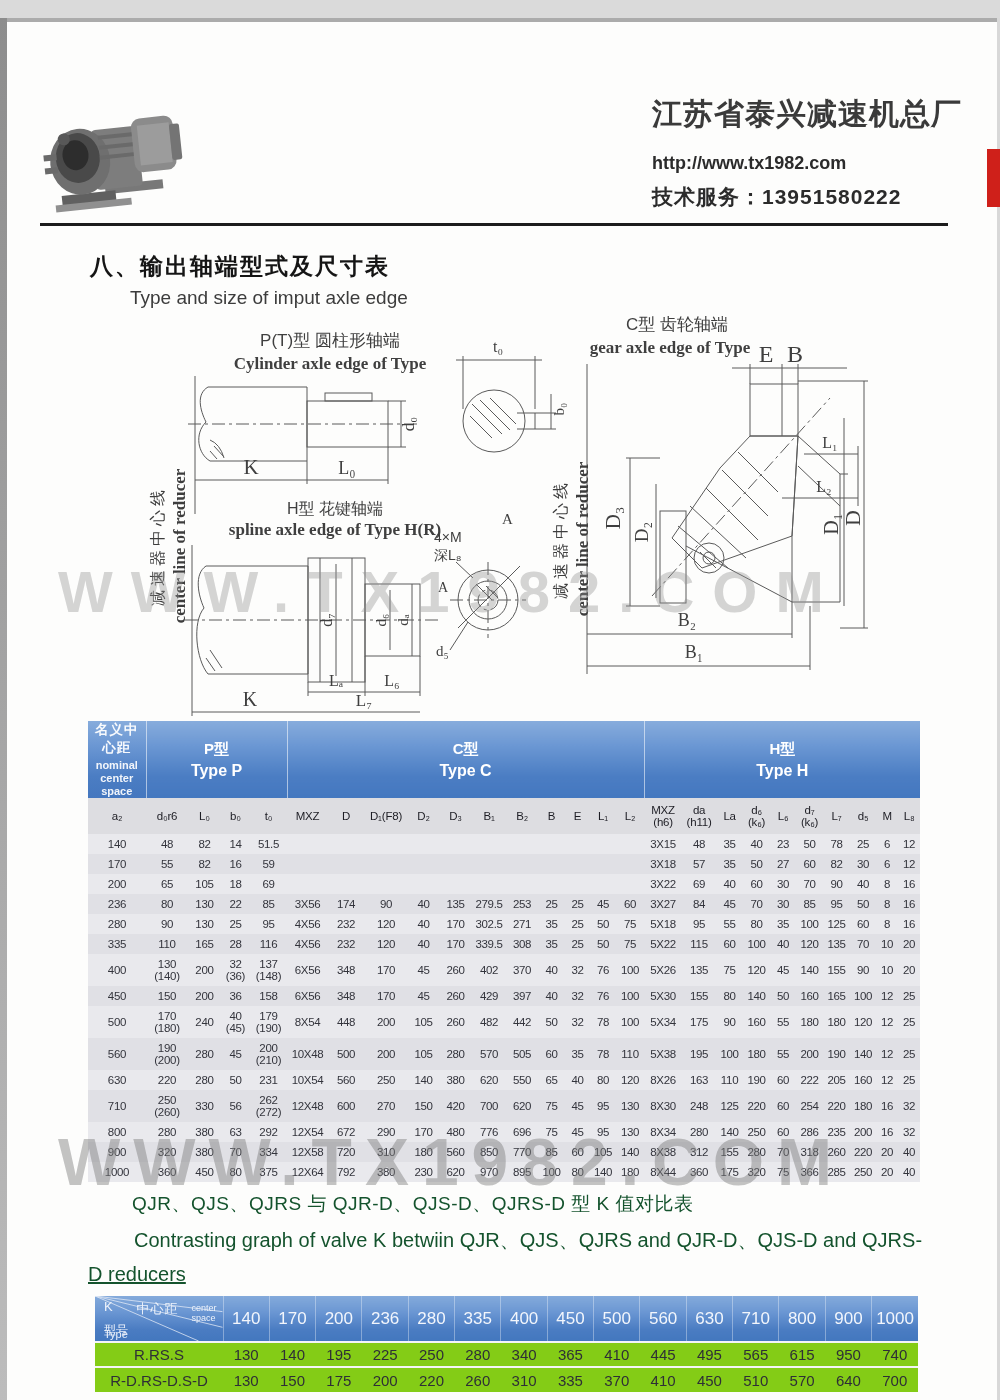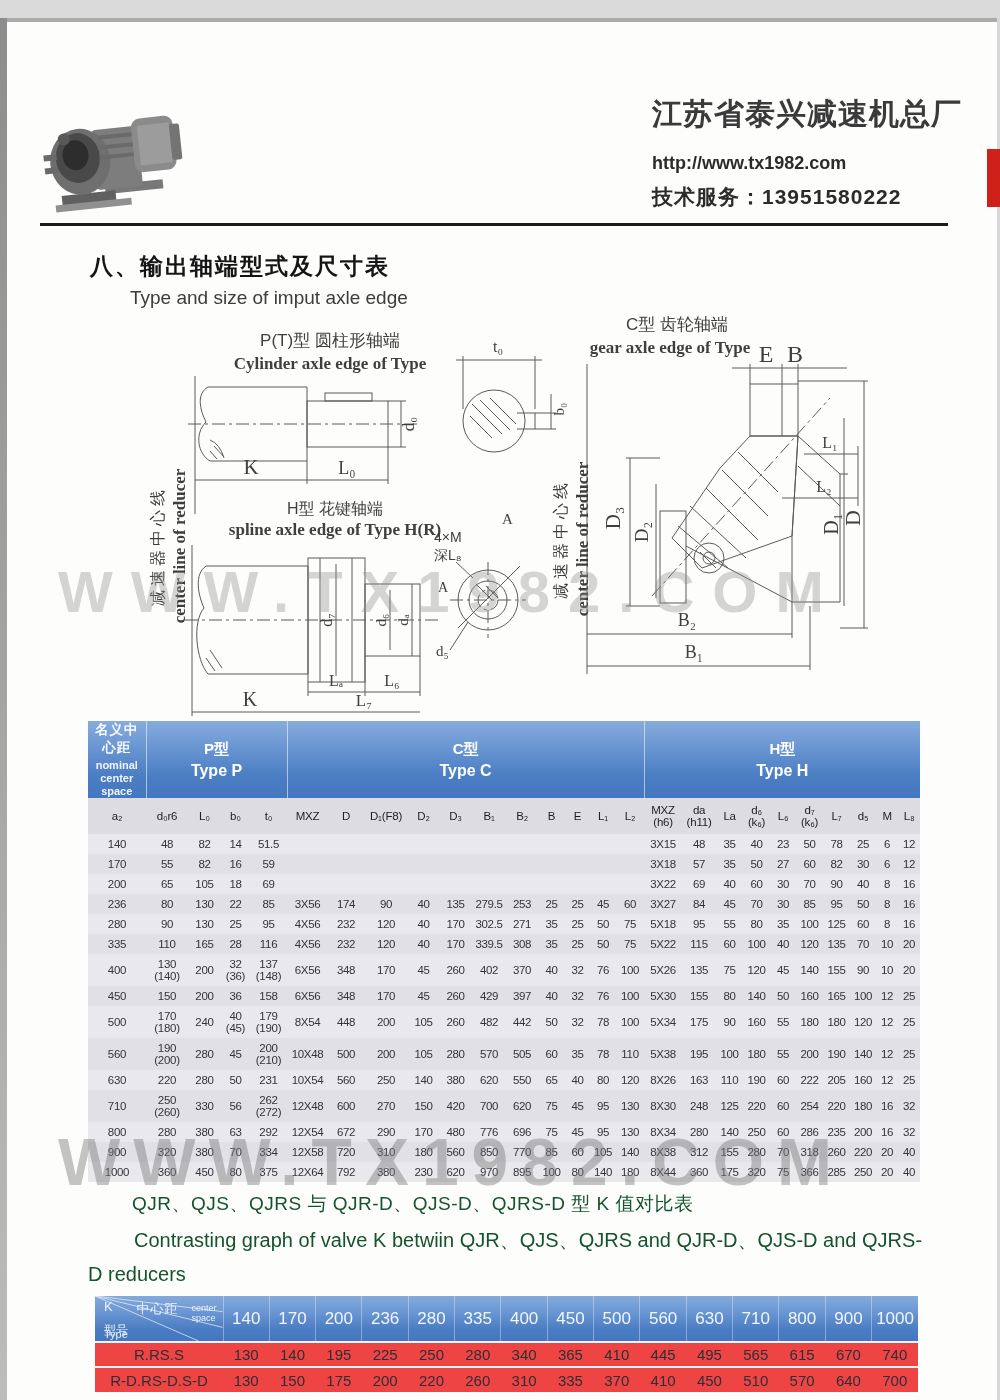--- a/index.html
+++ b/index.html
@@ -64,39 +64,39 @@
     font-size:11.5px; line-height:12px; white-space:pre-line; letter-spacing:-0.2px; }
   .main-table tbody td { font-size:11.5px; letter-spacing:-0.3px; color:#33343c; line-height:12.5px; white-space:pre-line; }
   .main-table tbody tr.even td { background:#e9e9ed; height:20px; }
   .main-table tbody tr.odd  td { background:#e0e0e5; height:20px; }
   .main-table tbody tr.tall td { height:32px; }
 
   
   .k-caption { position:absolute; left:88px; top:1173px; width:872px; color:#14532d; z-index:10; }
   .k-caption .p1 { padding-left:44px; font-size:19px; letter-spacing:0.5px; }
   .k-caption .p2 { padding-left:46px; margin-top:10px; font-size:20px; }
-  .k-caption .p3 { margin-top:9px; font-size:20px; }
+  .k-caption .p3 { margin-top:9px; font-size:20px;text-decoration:underline; }
 
   
   .k-table { position:absolute; left:95px; top:1278px; width:823px; border-collapse:collapse; table-layout:fixed; }
   .k-table th, .k-table td { padding:0; text-align:center; vertical-align:middle; }
   .k-table thead th { height:46px;
     background:linear-gradient(180deg,#84aadb 0%,#6b97d3 35%,#4a7cc2 75%,#4377be 100%);
     color:#f2f6fc; font-weight:normal; font-size:17px; }
   .k-table thead th + th { border-left:1px solid rgba(255,255,255,0.35); }
   .k-corner { position:relative; }
   .k-corner span { position:absolute; color:#eef3fb; }
   .kc-k { left:9px; top:3px; font-size:13px; }
   .kc-center-zh { right:44px; top:4px; font-size:13px; letter-spacing:1px; }
   .kc-center-en { right:6px; top:7px; font-size:9px; line-height:10px; white-space:pre-line; text-align:left; }
   .kc-type-zh { left:9px; bottom:2px; font-size:12px; }
   .kc-type-en { left:9px; bottom:1px; font-size:11px; }
   .k-corner svg { position:absolute; left:0; top:0; width:100%; height:100%; }
   .k-table tbody th { font-weight:normal; }
-  .k-table tbody th, .k-table tbody td { height:25px; background:#ef4444; border-top:2px solid #f4f4f6;
+  .k-table tbody th, .k-table tbody td { height:25px; background:#84cc16; border-top:2px solid #f4f4f6;
     font-size:15px; color:#2e2f36; }
 </style>
 </head>
 <body>
 
 <div class="page">
 
   <div class="edge edge-top"></div>
   <div class="edge edge-left"></div>
   <div class="edge edge-right"></div>
@@ -883,21 +883,21 @@
           <td>225</td>
           <td>250</td>
           <td>280</td>
           <td>340</td>
           <td>365</td>
           <td>410</td>
           <td>445</td>
           <td>495</td>
           <td>565</td>
           <td>615</td>
-          <td>670</td>
+          <td>950</td>
           <td>740</td>
         </tr>
         <tr>
           <th>R-D.RS-D.S-D</th>
           <td>130</td>
           <td>150</td>
           <td>175</td>
           <td>200</td>
           <td>220</td>
           <td>260</td>

